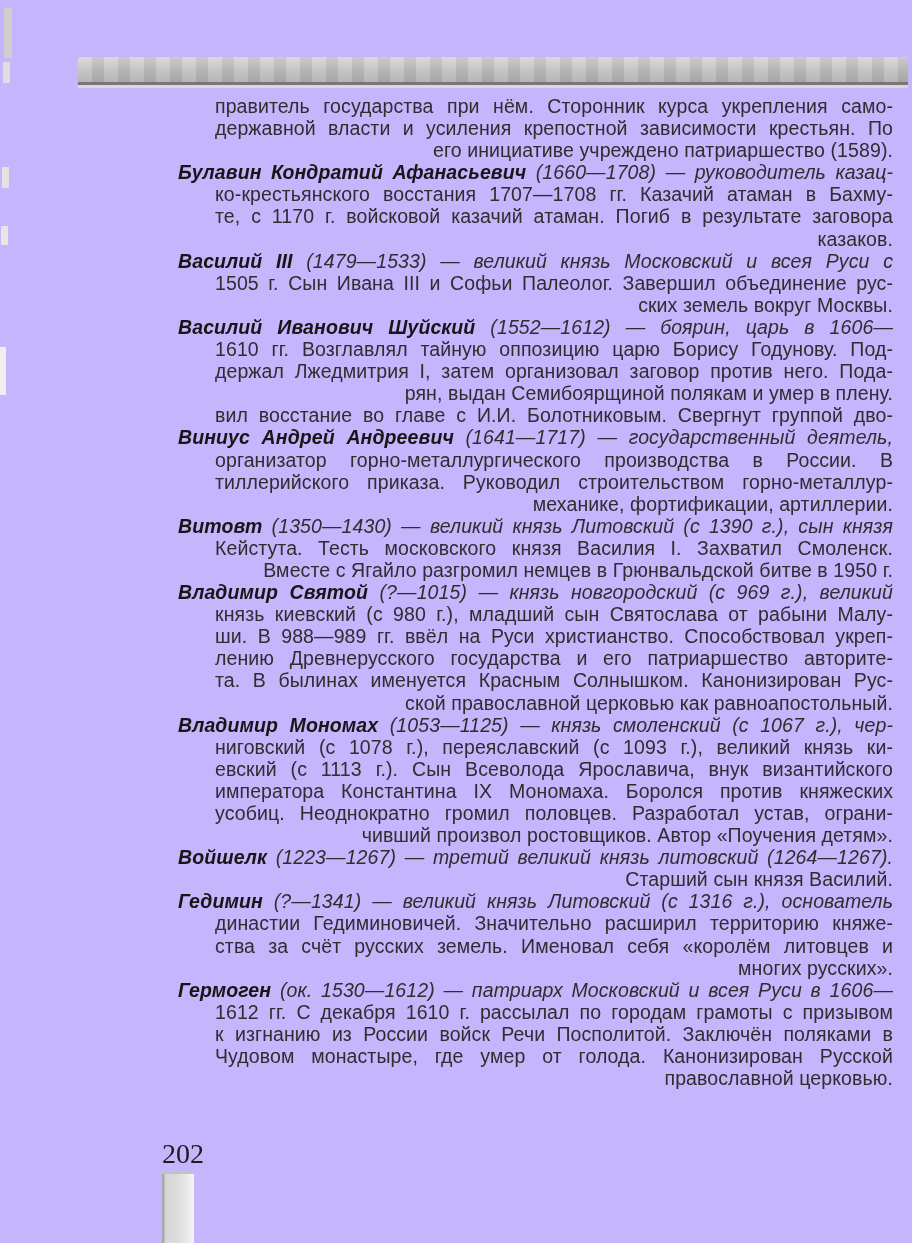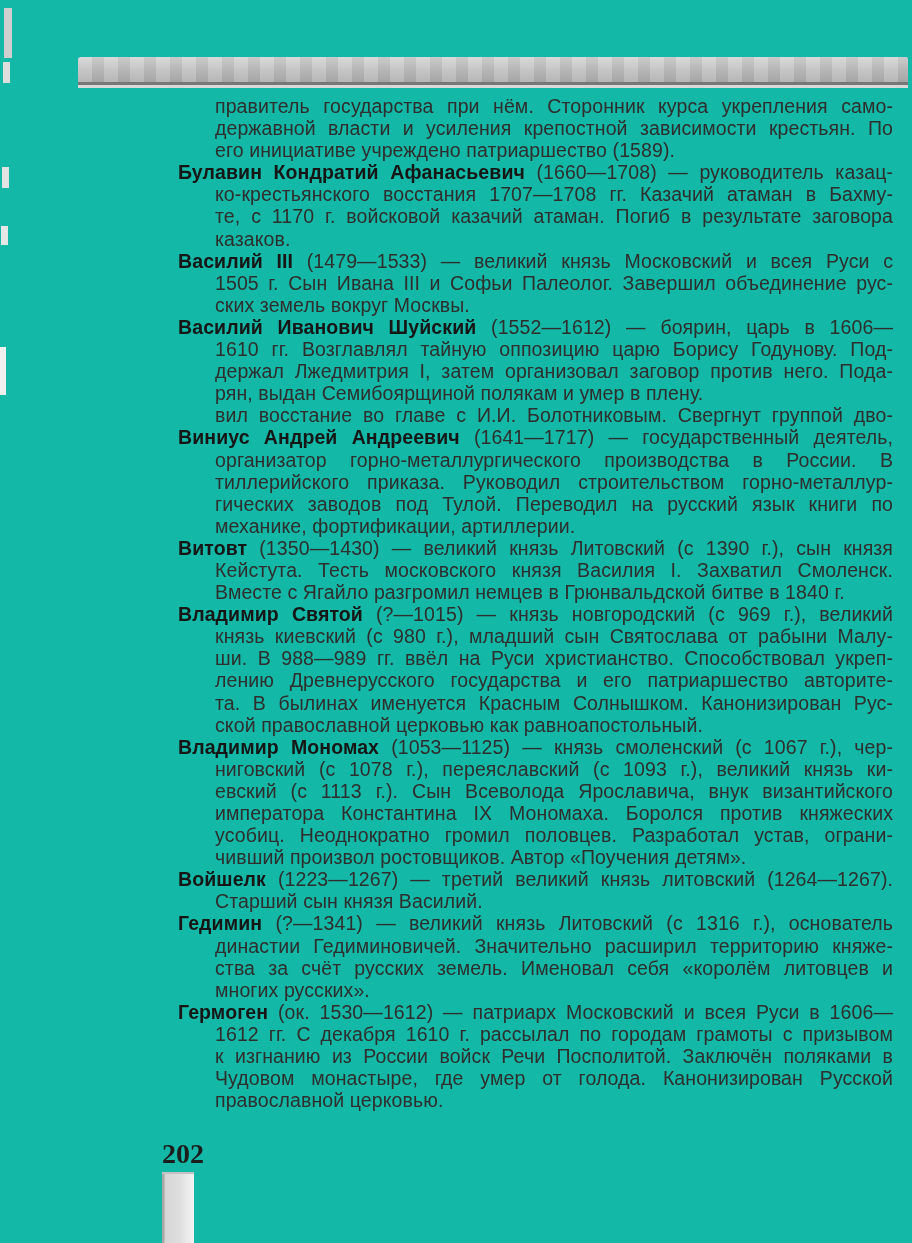--- a/index.html
+++ b/index.html
@@ -1,19 +1,19 @@
 <!DOCTYPE html>
 <html lang="ru"><head>
 <meta charset="utf-8">
 <style>
   html,body{margin:0;padding:0;background:#e9e9e9;}
   .page{
     position:relative;
     width:912px;height:1243px;
-    background:#14b8a6;
+    background:#c4b5fd;
     overflow:hidden;
     font-family:"Liberation Sans","DejaVu Sans",sans-serif;
     color:#2e2e2e;
   }
   
   .band{
     position:absolute;left:78px;top:57px;width:830px;height:25px;
     background:
       repeating-linear-gradient(90deg, rgba(255,255,255,.10) 0 14px, rgba(0,0,0,.05) 14px 26px),
       linear-gradient(180deg,#d6d6d6 0%,#c2c2c2 45%,#aeaeae 100%);
@@ -33,28 +33,28 @@
     position:absolute;left:162px;top:1172px;width:32px;height:71px;
     background:linear-gradient(to right,#a8a8a8 0,#a8a8a8 2px,#d5d5d5 3px,#dedede 55%,#f4f4f4 100%);
     border-top:2px solid #c2c2c2;
   }
   .text-block{
     position:absolute;left:178px;top:95px;width:715px;
     font-size:19.5px;line-height:22.1px;
     letter-spacing:.1px;
   }
   .para{padding-left:37px;}
-  .para.entry > .line:first-child{margin-left:-37px;}
-  .line{white-space:normal;}
+  .para.entry > .line:first-child{margin-left:-37px;font-style:italic;}
+  .line{white-space:normal;text-align:right;}
   .line.just{text-align:justify;text-align-last:justify;-moz-text-align-last:justify;}
   .term{font-weight:700;color:#161616;}
   .page-number{
     position:absolute;left:162px;top:1138px;
     font-family:"Liberation Serif","DejaVu Serif",serif;
-    font-weight:700;font-size:28px;color:#1c1c1c;
+    font-weight:400;font-size:28px;color:#1c1c1c;
   }
 </style>
 </head>
 <body>
 
 <div class="page">
   <div class="band"></div>
 
   <div class="mark m1"></div>
   <div class="mark m2"></div>
@@ -83,27 +83,26 @@
         <div class="line just"><b class="term">Василий Иванович Шуйский</b> (1552—1612) — боярин, царь в 1606—</div>
         <div class="line just">1610 гг. Возглавлял тайную оппозицию царю Борису Годунову. Под-</div>
         <div class="line just">держал Лжедмитрия I, затем организовал заговор против него. Пода-</div>
         <div class="line">рян, выдан Семибоярщиной полякам и умер в плену.</div>
         <div class="line just">вил восстание во главе с И.И. Болотниковым. Свергнут группой дво-</div>
       </div>
       <div class="para entry">
         <div class="line just"><b class="term">Виниус Андрей Андреевич</b> (1641—1717) — государственный деятель,</div>
         <div class="line just">организатор горно-металлургического производства в России. В</div>
         <div class="line just">тиллерийского приказа. Руководил строительством горно-металлур-</div>
-        <div class="line just">гических заводов под Тулой. Переводил на русский язык книги по</div>
         <div class="line">механике, фортификации, артиллерии.</div>
       </div>
       <div class="para entry">
         <div class="line just"><b class="term">Витовт</b> (1350—1430) — великий князь Литовский (с 1390 г.), сын князя</div>
         <div class="line just">Кейстута. Тесть московского князя Василия I. Захватил Смоленск.</div>
-        <div class="line">Вместе с Ягайло разгромил немцев в Грюнвальдской битве в 1840 г.</div>
+        <div class="line">Вместе с Ягайло разгромил немцев в Грюнвальдской битве в 1950 г.</div>
       </div>
       <div class="para entry">
         <div class="line just"><b class="term">Владимир Святой</b> (?—1015) — князь новгородский (с 969 г.), великий</div>
         <div class="line just">князь киевский (с 980 г.), младший сын Святослава от рабыни Малу-</div>
         <div class="line just">ши. В 988—989 гг. ввёл на Руси христианство. Способствовал укреп-</div>
         <div class="line just">лению Древнерусского государства и его патриаршество авторите-</div>
         <div class="line just">та. В былинах именуется Красным Солнышком. Канонизирован Рус-</div>
         <div class="line">ской православной церковью как равноапостольный.</div>
       </div>
       <div class="para entry">

